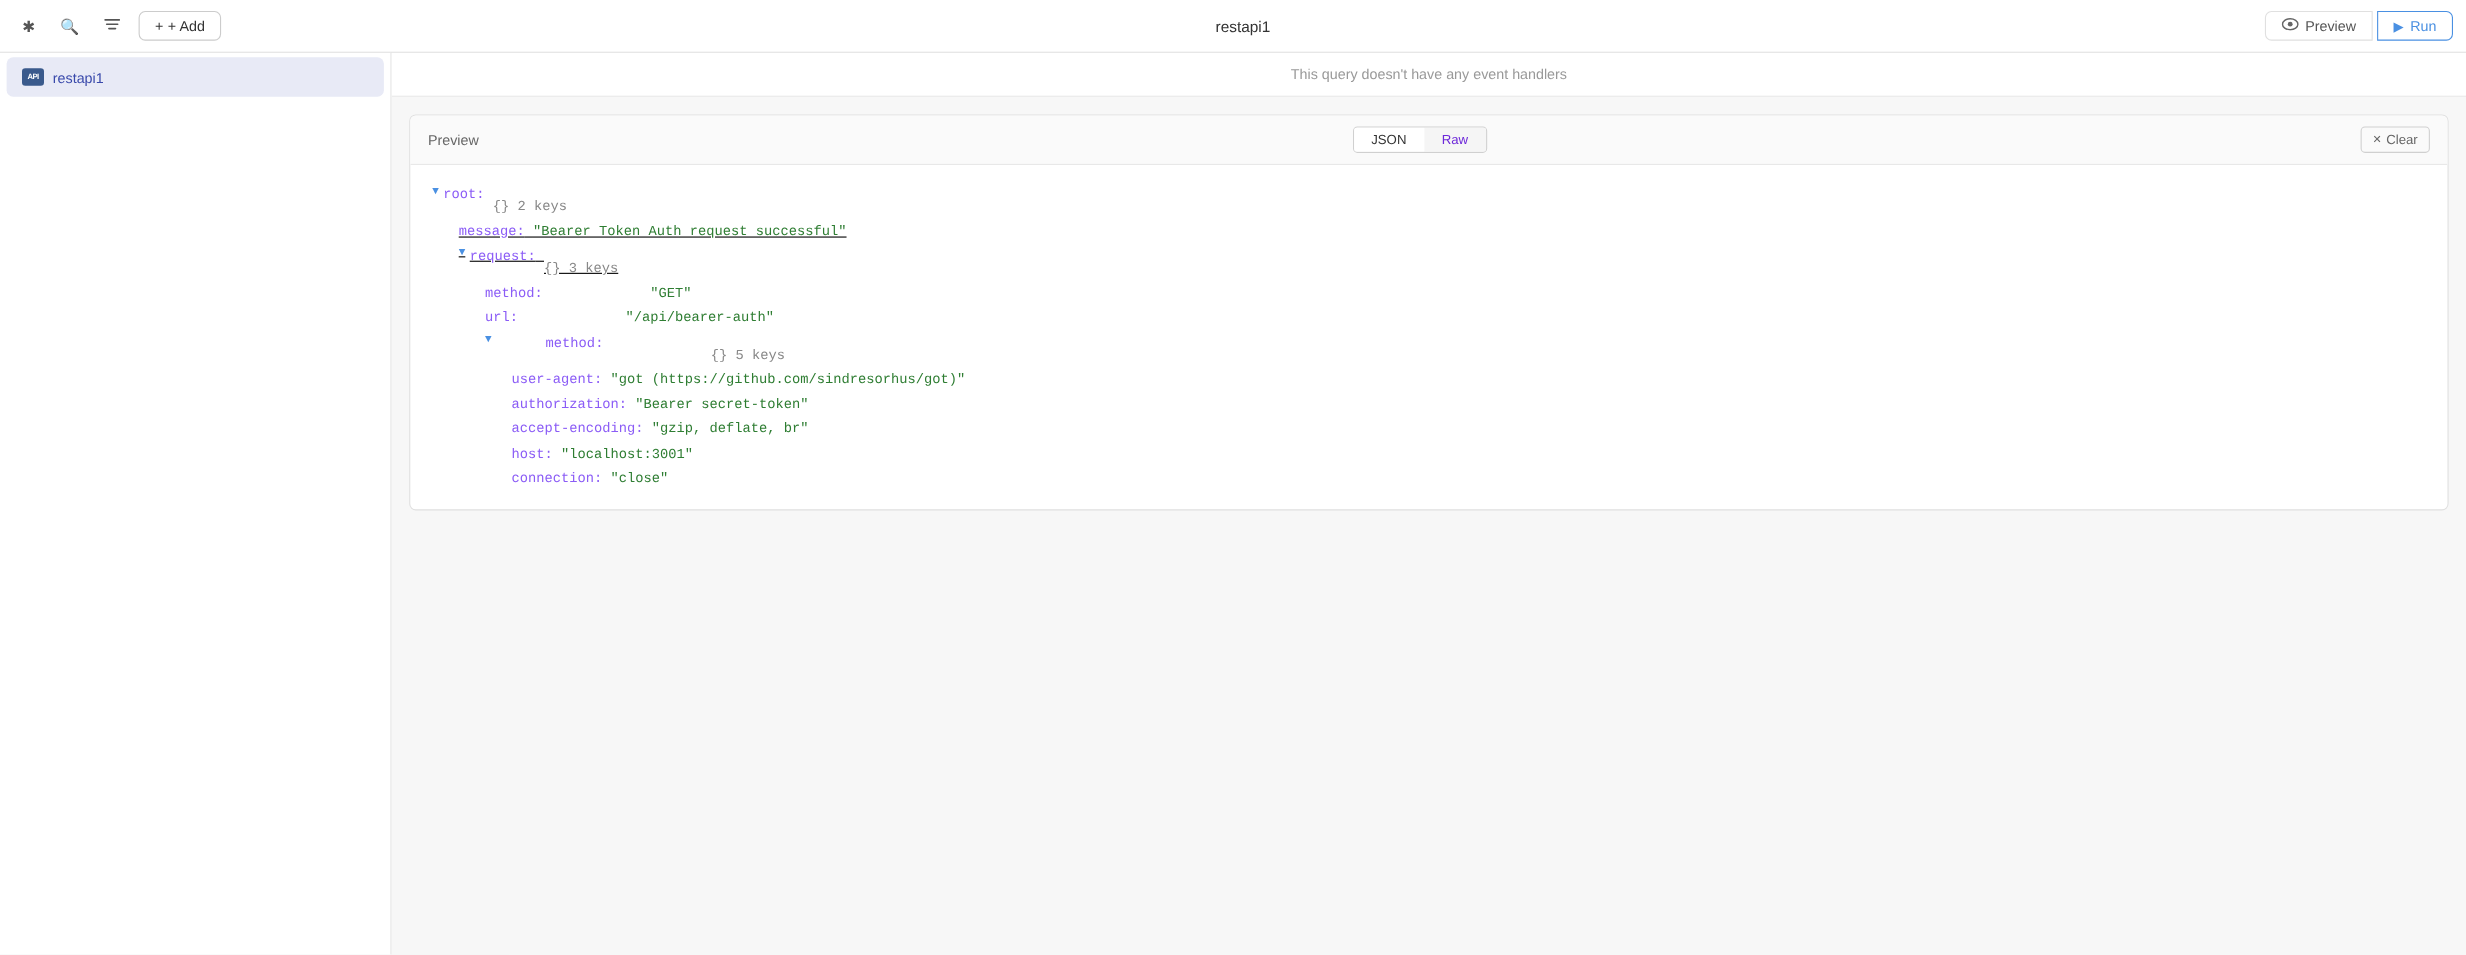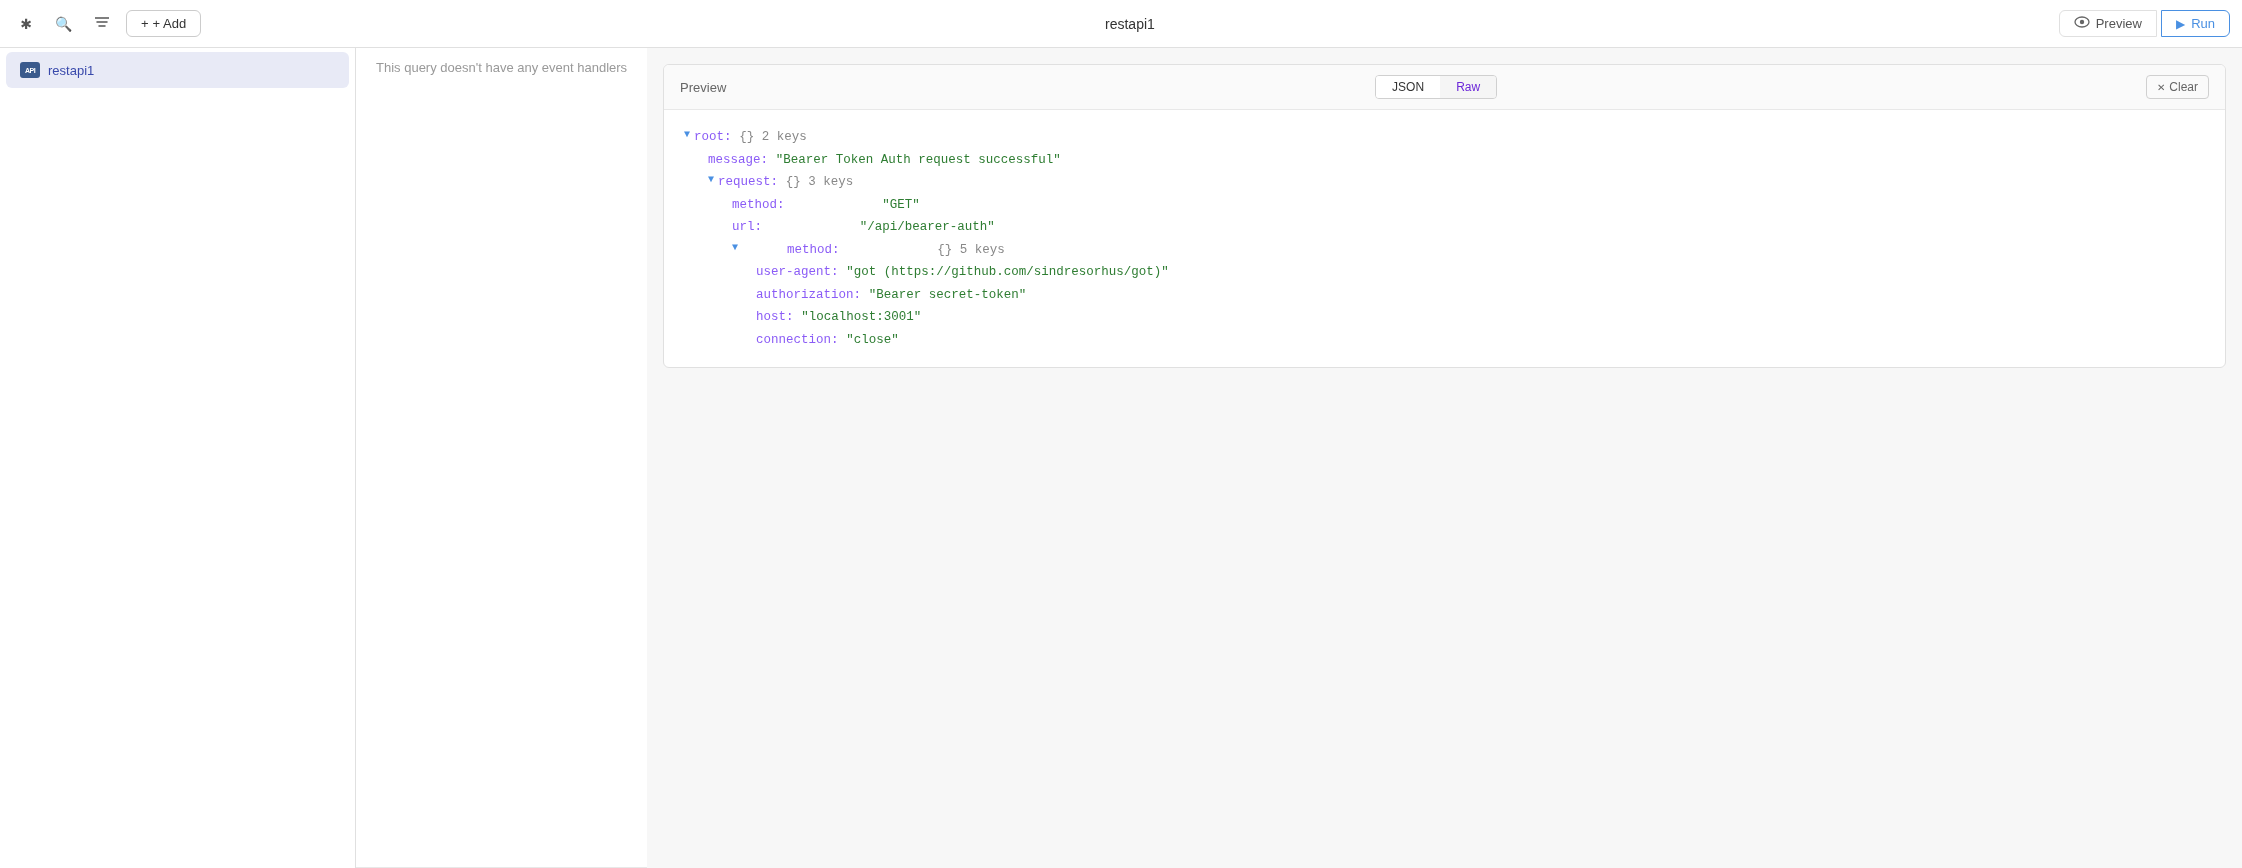--- a/index.html
+++ b/index.html
@@ -134,21 +134,21 @@
       font-size: 8px;
       color: white;
       font-weight: bold;
       flex-shrink: 0;
     }
 
     
     .content-area {
       flex: 1;
       display: flex;
-      flex-direction: row;
+      flex-direction: column;
       overflow: hidden;
       background: #f7f7f7;
     }
 
     
     .event-banner {
       background: #fff;
       border-bottom: 1px solid #e8e8e8;
       padding: 12px 20px;
       font-size: 13px;
@@ -222,22 +222,22 @@
       font-family: 'Courier New', Courier, monospace;
       font-size: 12.5px;
       line-height: 1.8;
     }
     .json-row {
       display: flex;
       align-items: flex-start;
     }
     .json-key { color: #8b5cf6; }
     .json-string { color: #2e7d32; }
-    .json-meta { color: #888; font-style: normal; }
-    .indent-1 { padding-left: 24px; }
+    .json-meta { color: #888; font-style: normal; margin-top: 11px; }
+    .indent-1 { padding-left: 24px; text-decoration: underline; }
     .indent-2 { padding-left: 48px; gap: 45px; }
     .indent-3 { padding-left: 72px; align-items: center; }
     .collapse-arrow { color: #4a90e2; cursor: pointer; font-size: 10px; margin-right: 4px; }
   </style>
 </head>
 <body>
 
 <div class="top-bar">
   <div class="top-bar-left">
     <button class="icon-btn">
@@ -358,20 +358,25 @@
             &nbsp;
             <span class="json-string">"got (https://github.com/sindresorhus/got)"</span>
           </div>
 
           <div class="json-row indent-3">
             <span class="json-key">authorization:</span>
             &nbsp;
             <span class="json-string">"Bearer secret-token"</span>
           </div>
 
+          <div class="json-row indent-3">
+            <span class="json-key">accept-encoding:</span>
+            &nbsp;
+            <span class="json-string">"gzip, deflate, br"</span>
+          </div>
 
           <div class="json-row indent-3">
             <span class="json-key">host:</span>
             &nbsp;
             <span class="json-string">"localhost:3001"</span>
           </div>
 
           <div class="json-row indent-3">
             <span class="json-key">connection:</span>
             &nbsp;

